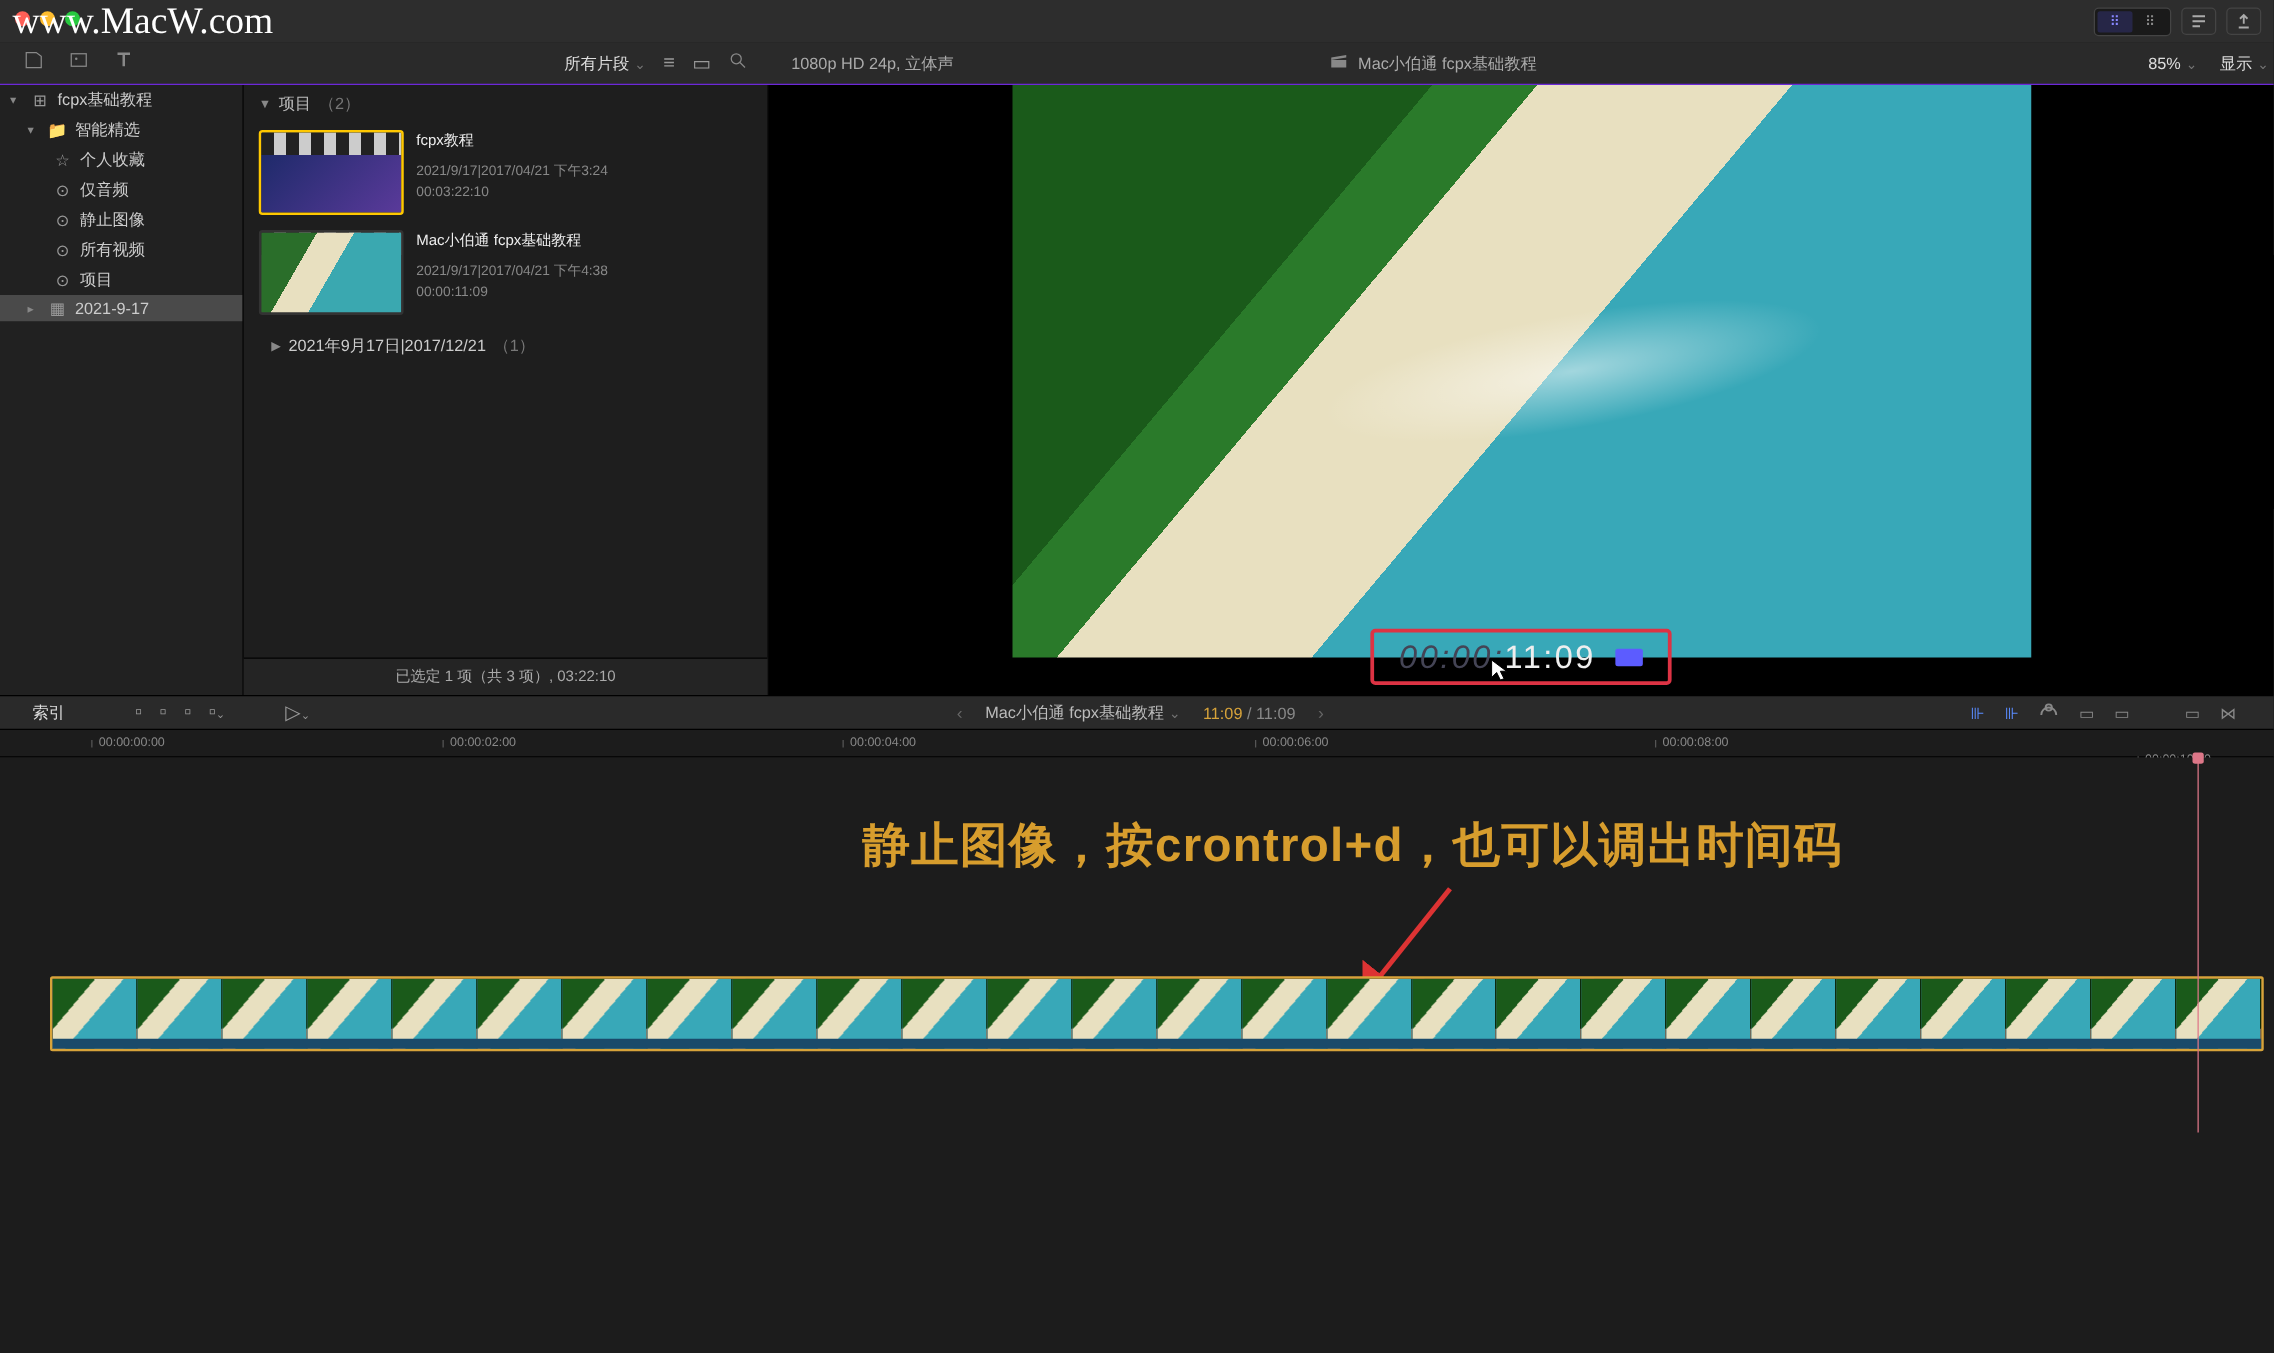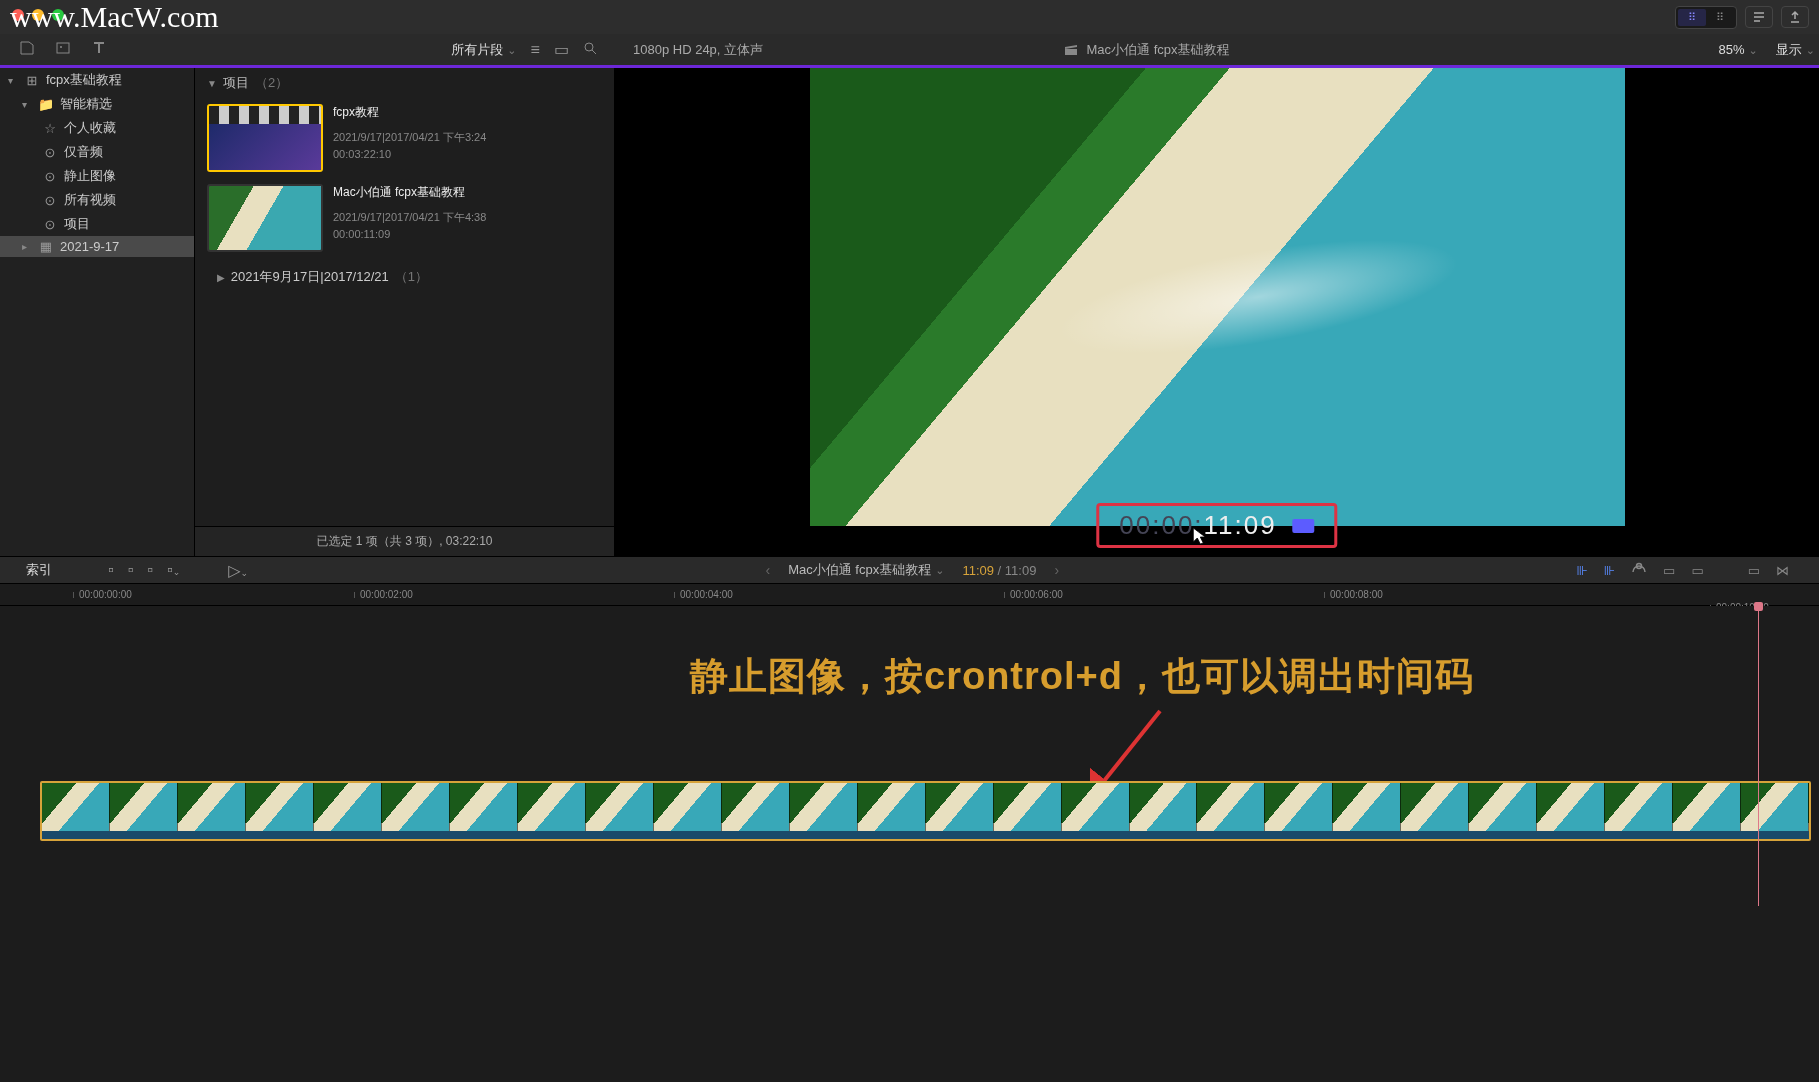--- a/index.html
+++ b/index.html
@@ -12,24 +12,24 @@
 .tl-max { background: #27c93f; }
 
 .watermark { position: absolute; top: 0; left: 10px; color: #fff; font-size: 30px; font-family: Georgia, serif; z-index: 101; pointer-events: none; }
 
 .titlebar { height: 34px; background: #2d2d2d; display: flex; align-items: center; justify-content: flex-end; padding: 0 10px; gap: 8px; }
 .tb-group { display: inline-flex; background: #1a1a1a; border: 1px solid #444; border-radius: 4px; padding: 2px; }
 .tb-seg { padding: 2px 10px; border-radius: 2px; font-size: 11px; color: #888; }
 .tb-seg.active { background: #5a5aff33; color: #88f; }
 .tb-icon { width: 28px; height: 22px; display: flex; align-items: center; justify-content: center; color: #aaa; border: 1px solid #444; border-radius: 4px; font-size: 14px; }
 
-.toolbar { height: 34px; background: #2a2a2a; display: flex; align-items: center; border-bottom: 3px solid #6d28d9; }
+.toolbar { height: 34px; background: #2a2a2a; display: flex; align-items: center; border-bottom: 1px solid #6d28d9; }
 .toolbar .left { width: 195px; display: flex; align-items: center; gap: 18px; padding-left: 18px; }
 .toolbar .mid { width: 420px; display: flex; align-items: center; gap: 14px; justify-content: flex-end; padding-right: 18px; }
-.toolbar .viewer-info { flex: 1; display: flex; align-items: flex-end; justify-content: center; color: #aaa; font-size: 13px; gap: 8px; position: relative; }
+.toolbar .viewer-info { flex: 1; display: flex; align-items: center; justify-content: center; color: #aaa; font-size: 13px; gap: 8px; position: relative; }
 .toolbar .viewer-left { position: absolute; left: 18px; color: #aaa; }
 .toolbar .right { width: 140px; display: flex; align-items: center; gap: 18px; padding-right: 4px; justify-content: flex-end; color: #ddd; }
 .t-icon { color: #999; font-size: 16px; cursor: pointer; }
 .t-dd { color: #ddd; display: flex; align-items: center; gap: 4px; }
 .t-dd .chev::after { content: "⌄"; color: #777; font-size: 11px; }
 
 .main-area { display: flex; height: 488px; }
 
 .sidebar { width: 195px; background: #212121; border-right: 1px solid #000; overflow: hidden; }
 .sb-row { display: flex; align-items: center; padding: 3px 8px; color: #ccc; font-size: 13px; gap: 6px; }
@@ -55,21 +55,21 @@
 .clip-meta .sub { color: #888; font-size: 11px; line-height: 1.5; }
 .eb-date { padding: 10px 14px; color: #ccc; font-size: 13px; display: flex; align-items: center; gap: 6px; }
 .eb-date .count { color: #777; }
 .eb-footer { color: #aaa; font-size: 12px; text-align: center; padding: 6px 0; border-top: 1px solid #000; background: #242424; }
 
 .viewer { flex: 1; background: #000; position: relative; display: flex; flex-direction: column; align-items: center; }
 .viewer-canvas { width: 815px; height: 458px; margin-top: 0; background: linear-gradient(130deg, #1a5a1a 0 28%, #2a7a2a 28% 35%, #e8e0c0 35% 52%, #38a8b8 52% 100%); position: relative; overflow: hidden; }
 .viewer-canvas::before { content: ""; position: absolute; top: 40%; left: 30%; width: 50%; height: 20%; background: radial-gradient(#fff8, transparent 70%); transform: rotate(-10deg); }
 .timecode-box { position: absolute; bottom: 8px; left: 50%; transform: translateX(-50%); display: flex; align-items: center; font-family: "Menlo", monospace; font-size: 26px; letter-spacing: 2px; padding: 4px 20px; }
 .timecode-box.highlight { border: 3px solid #d34; border-radius: 4px; }
-.tc-gray { color: #445; }
+.tc-gray { color: #445; font-style: italic; }
 .tc-white { color: #eee; }
 .tc-clip { width: 22px; height: 14px; background: #5c5cff; border-radius: 2px; margin-left: 16px; }
 .cursor-overlay { position: absolute; left: 92px; top: 20px; color: #fff; font-size: 16px; pointer-events: none; }
 
 .midbar { height: 28px; background: #2a2a2a; border-top: 1px solid #000; border-bottom: 1px solid #000; display: flex; align-items: center; }
 .mb-left { width: 100px; padding-left: 26px; color: #ddd; }
 .mb-tools { display: flex; gap: 14px; padding-left: 8px; align-items: center; color: #777; }
 .mb-center { flex: 1; display: flex; align-items: center; justify-content: center; gap: 18px; color: #bbb; }
 .mb-center .prev, .mb-center .next { color: #666; font-size: 14px; }
 .mb-center .dd { display: flex; align-items: center; gap: 4px; }

